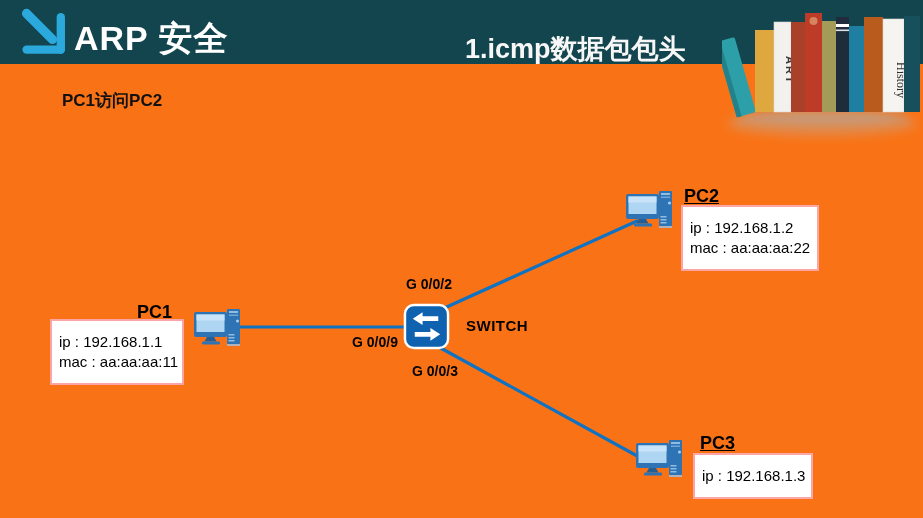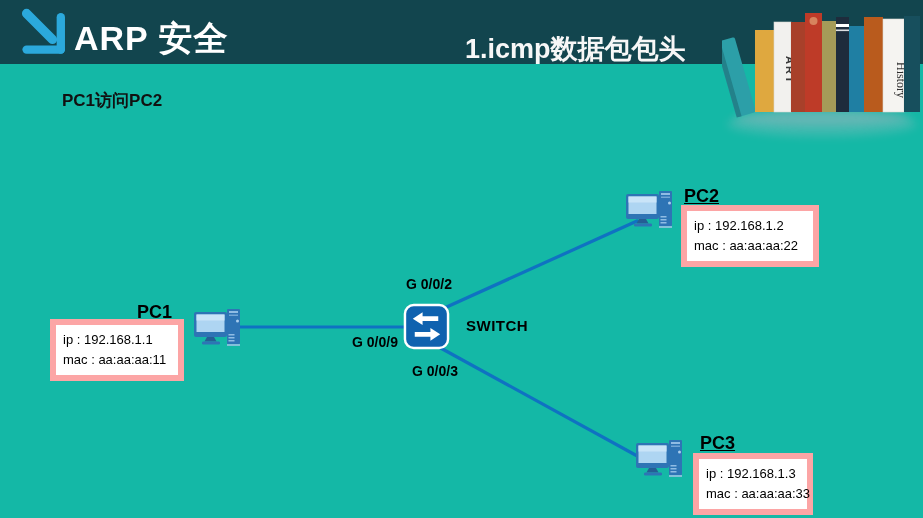--- a/index.html
+++ b/index.html
@@ -1,17 +1,17 @@
 <!DOCTYPE html>
 <html><head>
 <meta charset="utf-8">
 <style>
   html,body{margin:0;padding:0;background:#888;}
   .slide{
-    position:relative;width:923px;height:518px;background:#14b8a6;
+    position:relative;width:923px;height:518px;background:#f97316;
     overflow:hidden;font-family:"Liberation Sans","DejaVu Sans",sans-serif;
     margin:0 auto;
   }
   
   .topbar{
     position:absolute;left:0;top:0;width:923px;height:64px;
     background:#12454E;z-index:1;
   }
   .logo-arrow{position:absolute;left:18px;top:7px;width:56px;height:50px;}
   .app-title{
@@ -30,22 +30,22 @@
     position:absolute;left:62px;top:89px;
     color:#111111;font-size:17px;font-weight:bold;white-space:nowrap;
   }
   
   .links{position:absolute;left:0;top:0;width:923px;height:518px;z-index:3;}
   .node,.switch-wrap{position:absolute;z-index:4;}
   .pc-label{
     position:absolute;color:#000;font-size:18px;font-weight:bold;white-space:nowrap;text-decoration:underline;
   }
   .info-box{
-    position:absolute;background:#ffffff;border:6px solid #fca5a5;
-    padding:5px 7px;font-size:13px;line-height:20px;color:#000;
+    position:absolute;background:#ffffff;border:2px solid #fca5a5;
+    padding:11px 7px;font-size:15px;line-height:20px;color:#000;
     white-space:nowrap;box-sizing:border-box;
   }
   .switch-icon{position:absolute;left:403px;top:303px;width:47px;height:47px;z-index:4;}
   .switch-label{
     position:absolute;left:466px;top:317px;color:#000;
     font-size:15px;font-weight:bold;letter-spacing:0.5px;z-index:4;white-space:nowrap;
   }
   .port-label{
     position:absolute;color:#000;font-size:14px;font-weight:bold;z-index:4;white-space:nowrap;
   }
@@ -159,17 +159,16 @@
     </div>
   </div>
 
   <div class="node">
     <svg class="pc-icon" style="position:absolute;left:636px;top:439px;" width="50" height="42">
         <use href="#pc"></use>
       </svg>
     <div class="pc-label" style="left:700px;top:433px;text-align:right;">PC3</div>
     <div class="info-box" style="left:693px;top:453px;width:120px;">
       <div>ip : 192.168.1.3</div>
-      <div>mac : aa:aa:aa:33</div>
     </div>
   </div>
 
 </div>
 
 </body></html>

